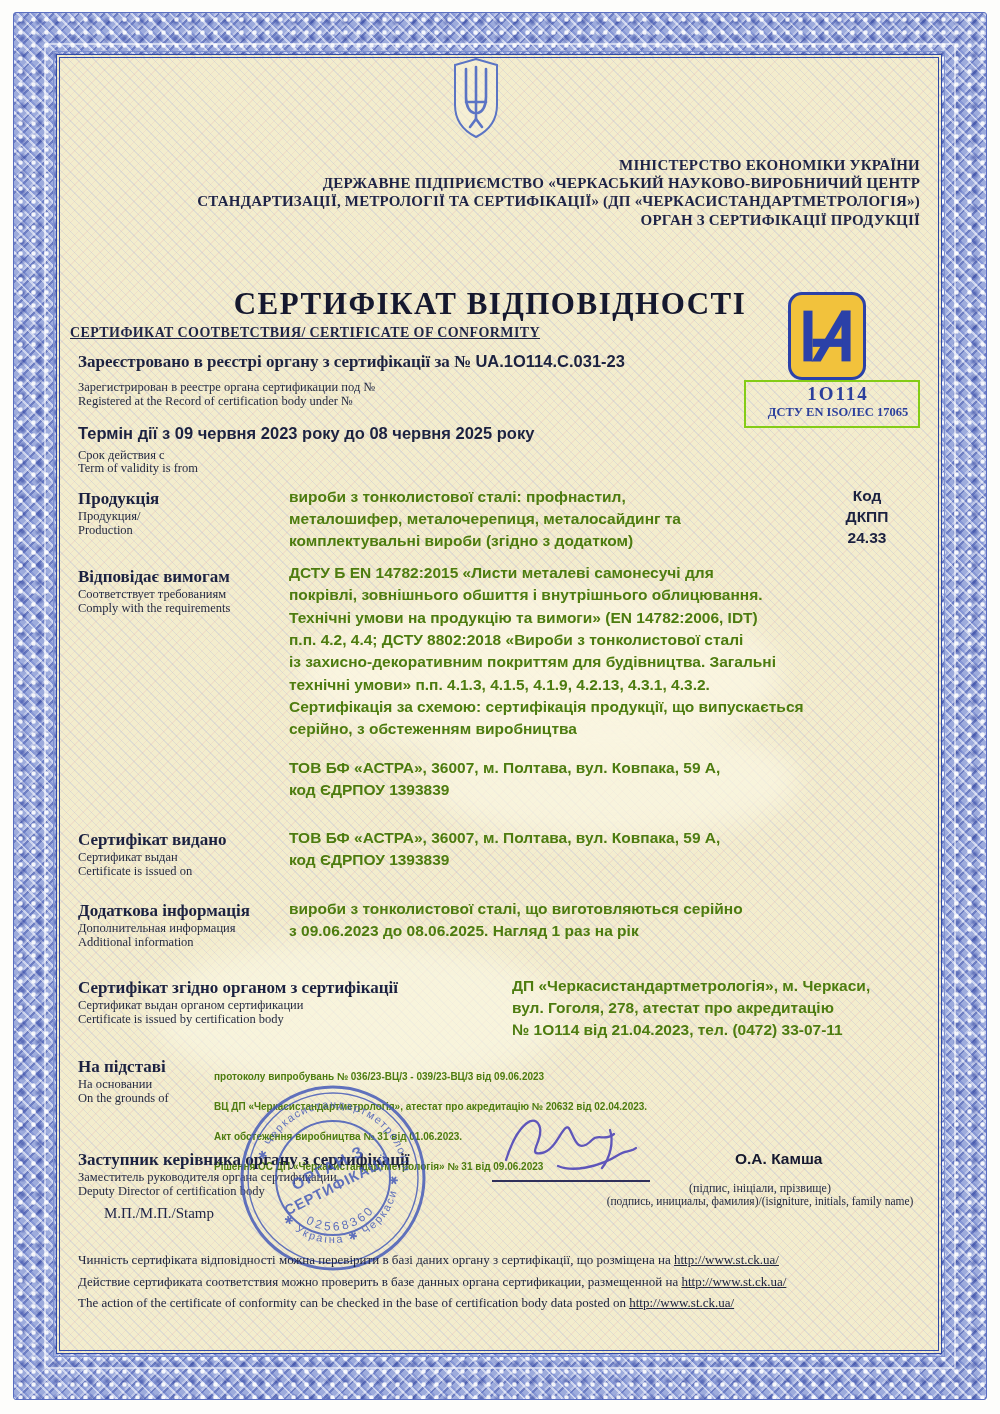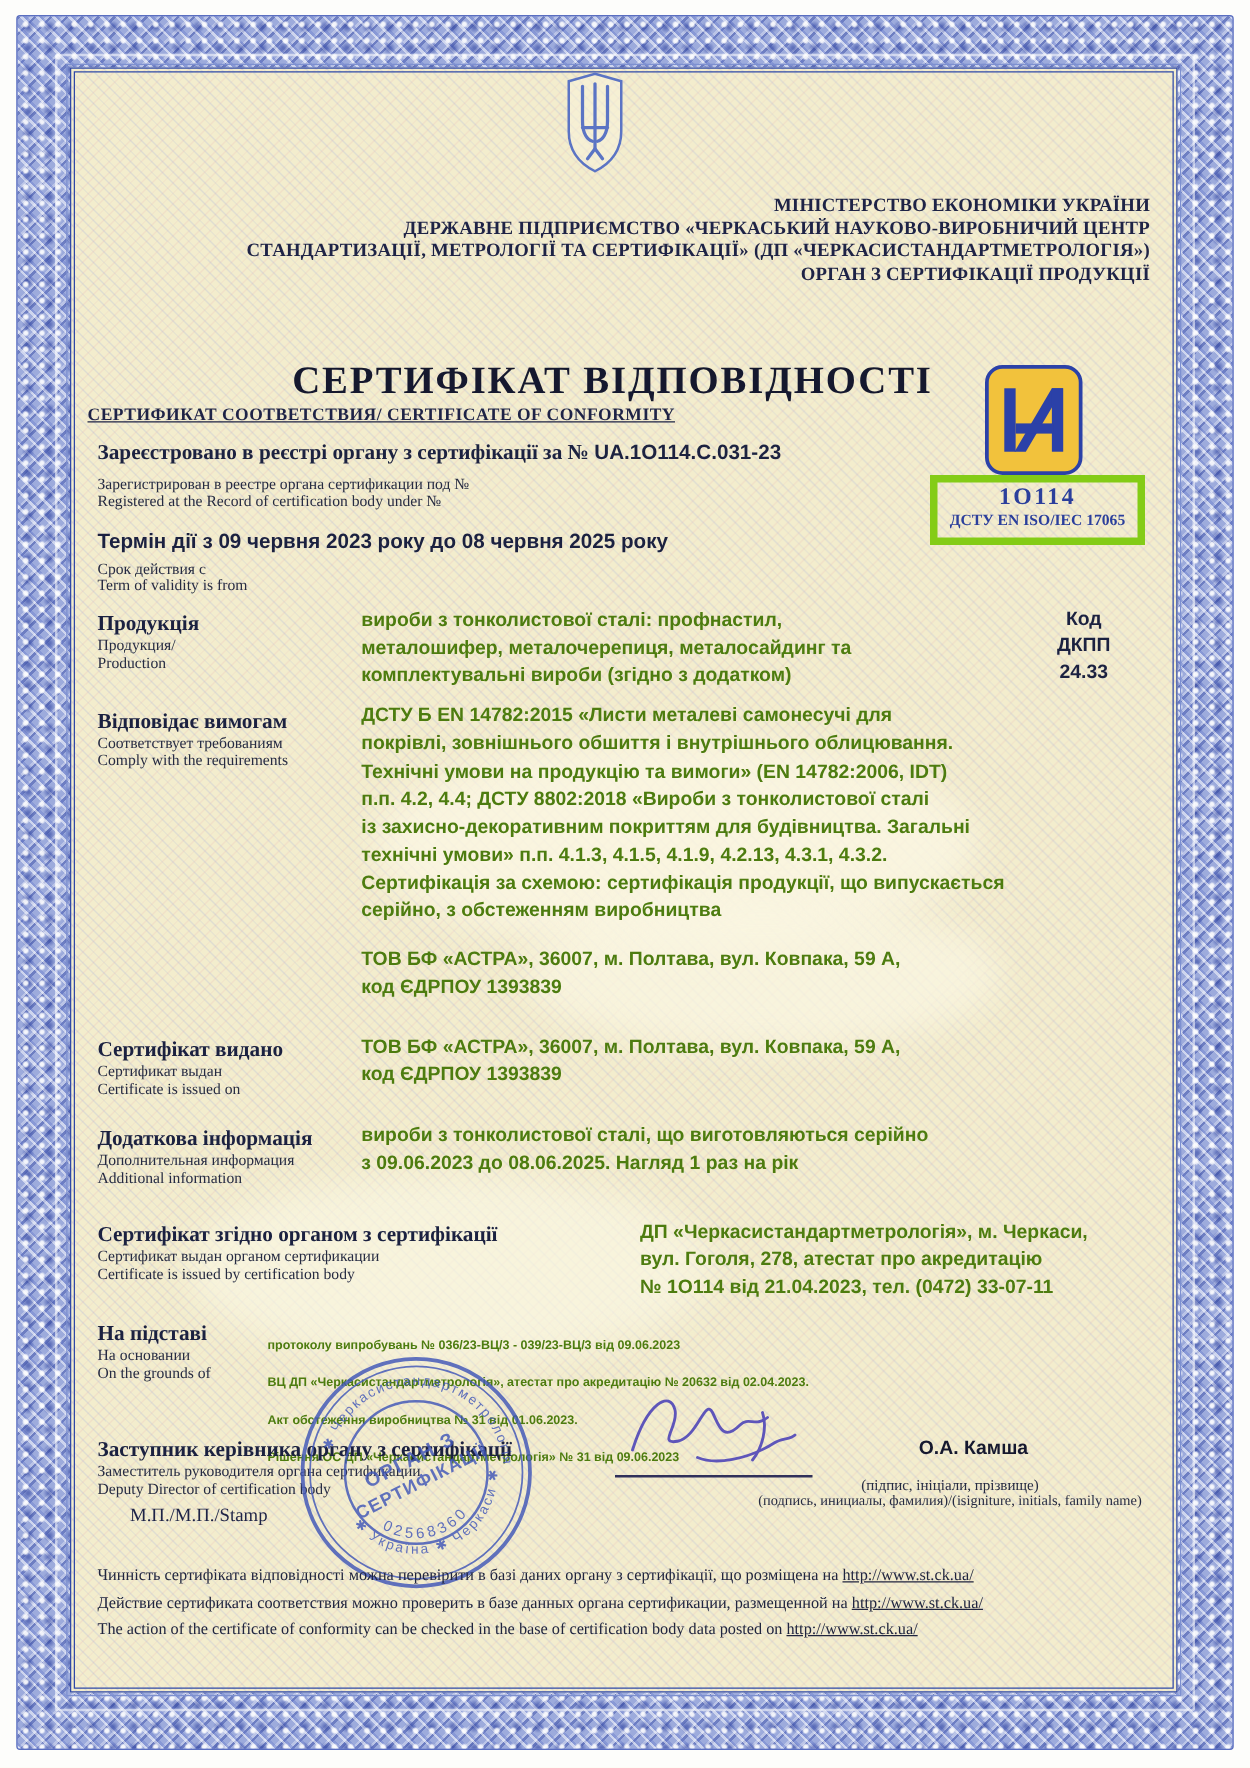--- a/index.html
+++ b/index.html
@@ -43,22 +43,22 @@
     font:bold 15px/18.2px "Liberation Serif", serif;color:#1e2346;letter-spacing:.2px;margin-top:16px;}
   #emblem{left:452px;top:57px;}
 
   #title-main{left:70px;top:287px;width:840px;text-align:center;
     font:bold 31px/1.1 "Liberation Serif", serif;color:#15182e;letter-spacing:1.5px;}
   #title-sub{left:70px;top:325px;width:840px;text-align:left;
     font:bold 14px/1.1 "Liberation Serif", serif;color:#1e2346;letter-spacing:.4px;text-decoration:underline;}
 
   #naau-logo{left:788px;top:292px;width:72px;height:82px;background:#f2c23c;
     border:3px solid #2b41a8;border-radius:14px;display:flex;align-items:center;justify-content:center;}
-  #accr-box{left:744px;top:380px;width:160px;height:42px;border:6px solid #84cc16;
-    text-align:center;color:#2b3f9c;padding-top:2px;}
+  #accr-box{left:744px;top:380px;width:160px;height:42px;border:2px solid #84cc16;
+    text-align:center;color:#2b3f9c;padding-top:2px;padding-left:12px;}
   #accr-code{font:bold 19px/1.1 "Liberation Serif", serif;letter-spacing:2px;}
   #accr-std{font:bold 12.5px/1.15 "Liberation Serif", serif;}
 
   #reg-line1{left:78px;top:352px;width:800px;}
   #reg-line1 .lead{font:bold 17px/1.2 "Liberation Serif", serif;}
   #reg-line1 .num{font:bold 16.5px/1.2 "Liberation Sans", sans-serif;}
   #reg-line2{left:78px;top:380px;} #reg-line3{left:78px;top:394px;}
 
   #validity-main{left:78px;top:424px;font:bold 16.5px/1.2 "Liberation Sans", sans-serif;color:#1b2140;}
   #validity-ru{left:78px;top:448px;} #validity-en{left:78px;top:461px;}

